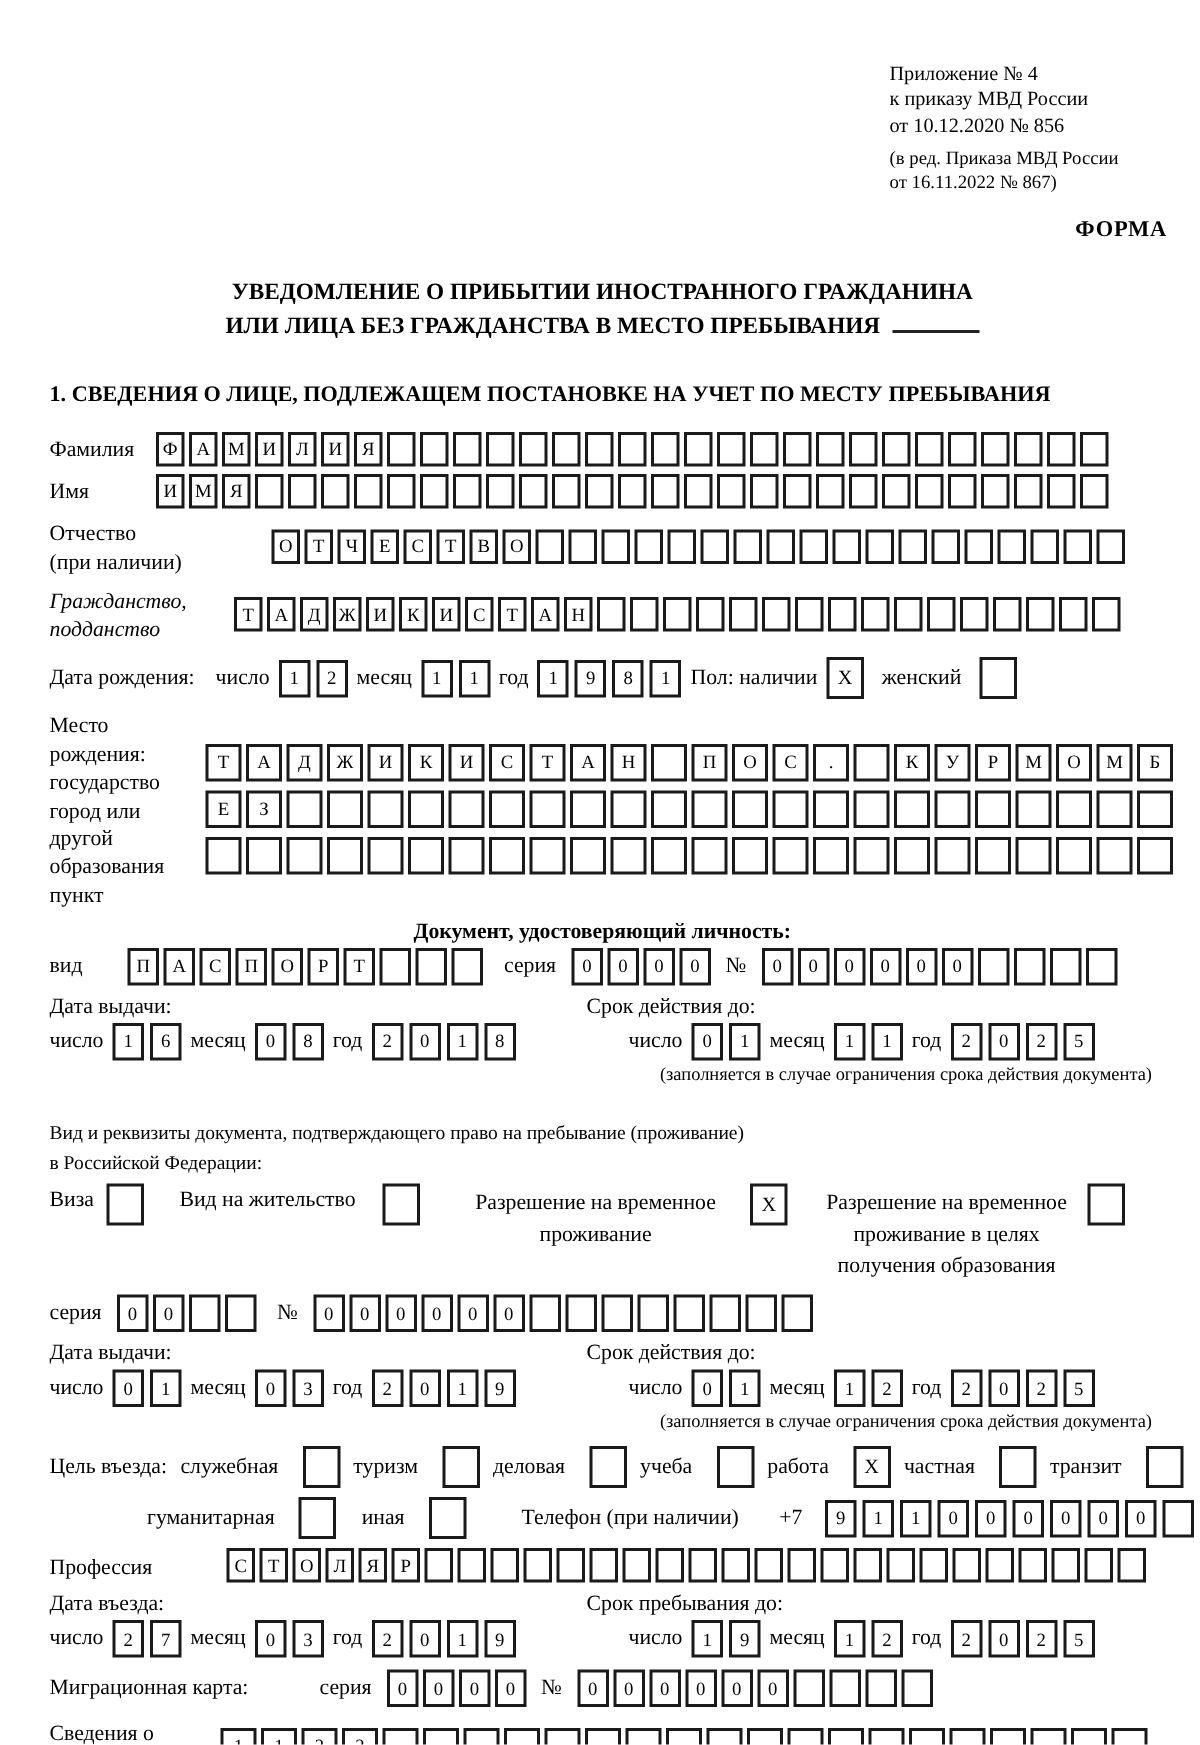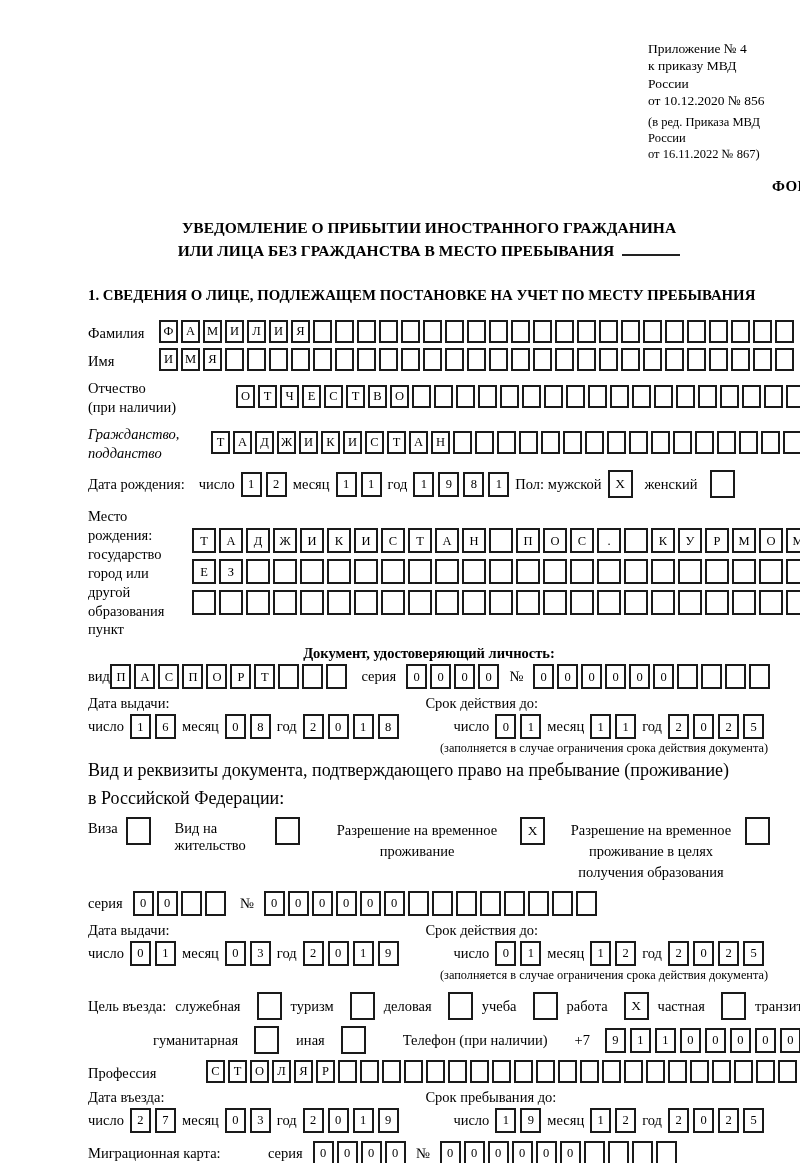--- a/index.html
+++ b/index.html
@@ -1,18 +1,18 @@
 <!DOCTYPE html>
 <html><head>
 <meta charset="utf-8">
 <style>
   html,body{margin:0;padding:0;background:#fff;}
   body{width:800px;height:1163px;overflow:hidden;color:#000;
        font-family:"Liberation Serif","DejaVu Serif",serif;}
-  .page{box-sizing:border-box;width:800px;height:900px;padding:40px 30px 0 88px;}
+  .page{box-sizing:border-box;width:800px;height:900px;padding:40px 30px 0 33px;}
 
   
   .annex{margin-left:560px;font-size:13.5px;line-height:1.28;}
   .amend{margin-left:560px;font-size:12.5px;line-height:1.28;margin-top:5px;}
   .forma{margin-left:560px;text-align:right;margin-right:0;width:185px;
          font-weight:bold;font-size:15px;margin-top:16px;letter-spacing:.5px;}
 
   
   .title{font-weight:bold;font-size:15.5px;text-align:center;margin-top:22px;line-height:1.45;}
   .blank-line{display:inline-block;width:58px;border-bottom:2px solid #222;height:14px;margin-left:8px;}
@@ -49,21 +49,21 @@
 
   
   .dates-pair{display:flex;margin-top:6px;}
   .datecol{width:358px;}
   .datecol.right{flex:1;}
   .date-title{text-align:left;font-size:14.5px;margin-bottom:2px;}
   .date-row{display:flex;align-items:center;}
   .note{font-size:12.3px;text-align:right;margin-top:2px;padding-right:2px;}
 
   
-  .intro{font-size:18px;margin-top:1px;line-height:1.55;}
+  .intro{font-size:13px;margin-top:21px;line-height:1.55;}
   .permits-row{display:flex;align-items:flex-start;margin-top:4px;}
   .permit{display:flex;align-items:flex-start;gap:8px;}
   .plabel{font-size:14.5px;padding-top:3px;}
   .plabel.center{text-align:center;line-height:1.45;}
   .pw1{width:190px;} .pw2{width:172px;}
 
   
   .purpose-row{display:flex;align-items:center;margin-top:9px;gap:9px;}
   .purpose{display:flex;align-items:center;gap:16px;}
   .purpose-row2{display:flex;align-items:center;margin-top:6px;margin-left:65px;gap:9px;}
@@ -249,21 +249,21 @@
         <span class="cell">1</span>
         <span class="cell">1</span>
       </span>
     <span class="lbl">год</span>
     <span class="cellrow dt">
         <span class="cell">1</span>
         <span class="cell">9</span>
         <span class="cell">8</span>
         <span class="cell">1</span>
       </span>
-    <span class="lbl">Пол: мужской</span>
+    <span class="lbl">Пол: наличии</span>
     <span class="checkbox gap6">X</span>
     <span class="lbl" style="margin-left:12px;">женский</span>
     <span class="checkbox" style="margin-left:12px;"></span>
   </div>
 
   <div class="row mt6">
     <span class="label w103">
       <span class="l2">Место рождения:</span>
       <span class="l2">государство</span>
       <span class="l2">город или другой</span>

